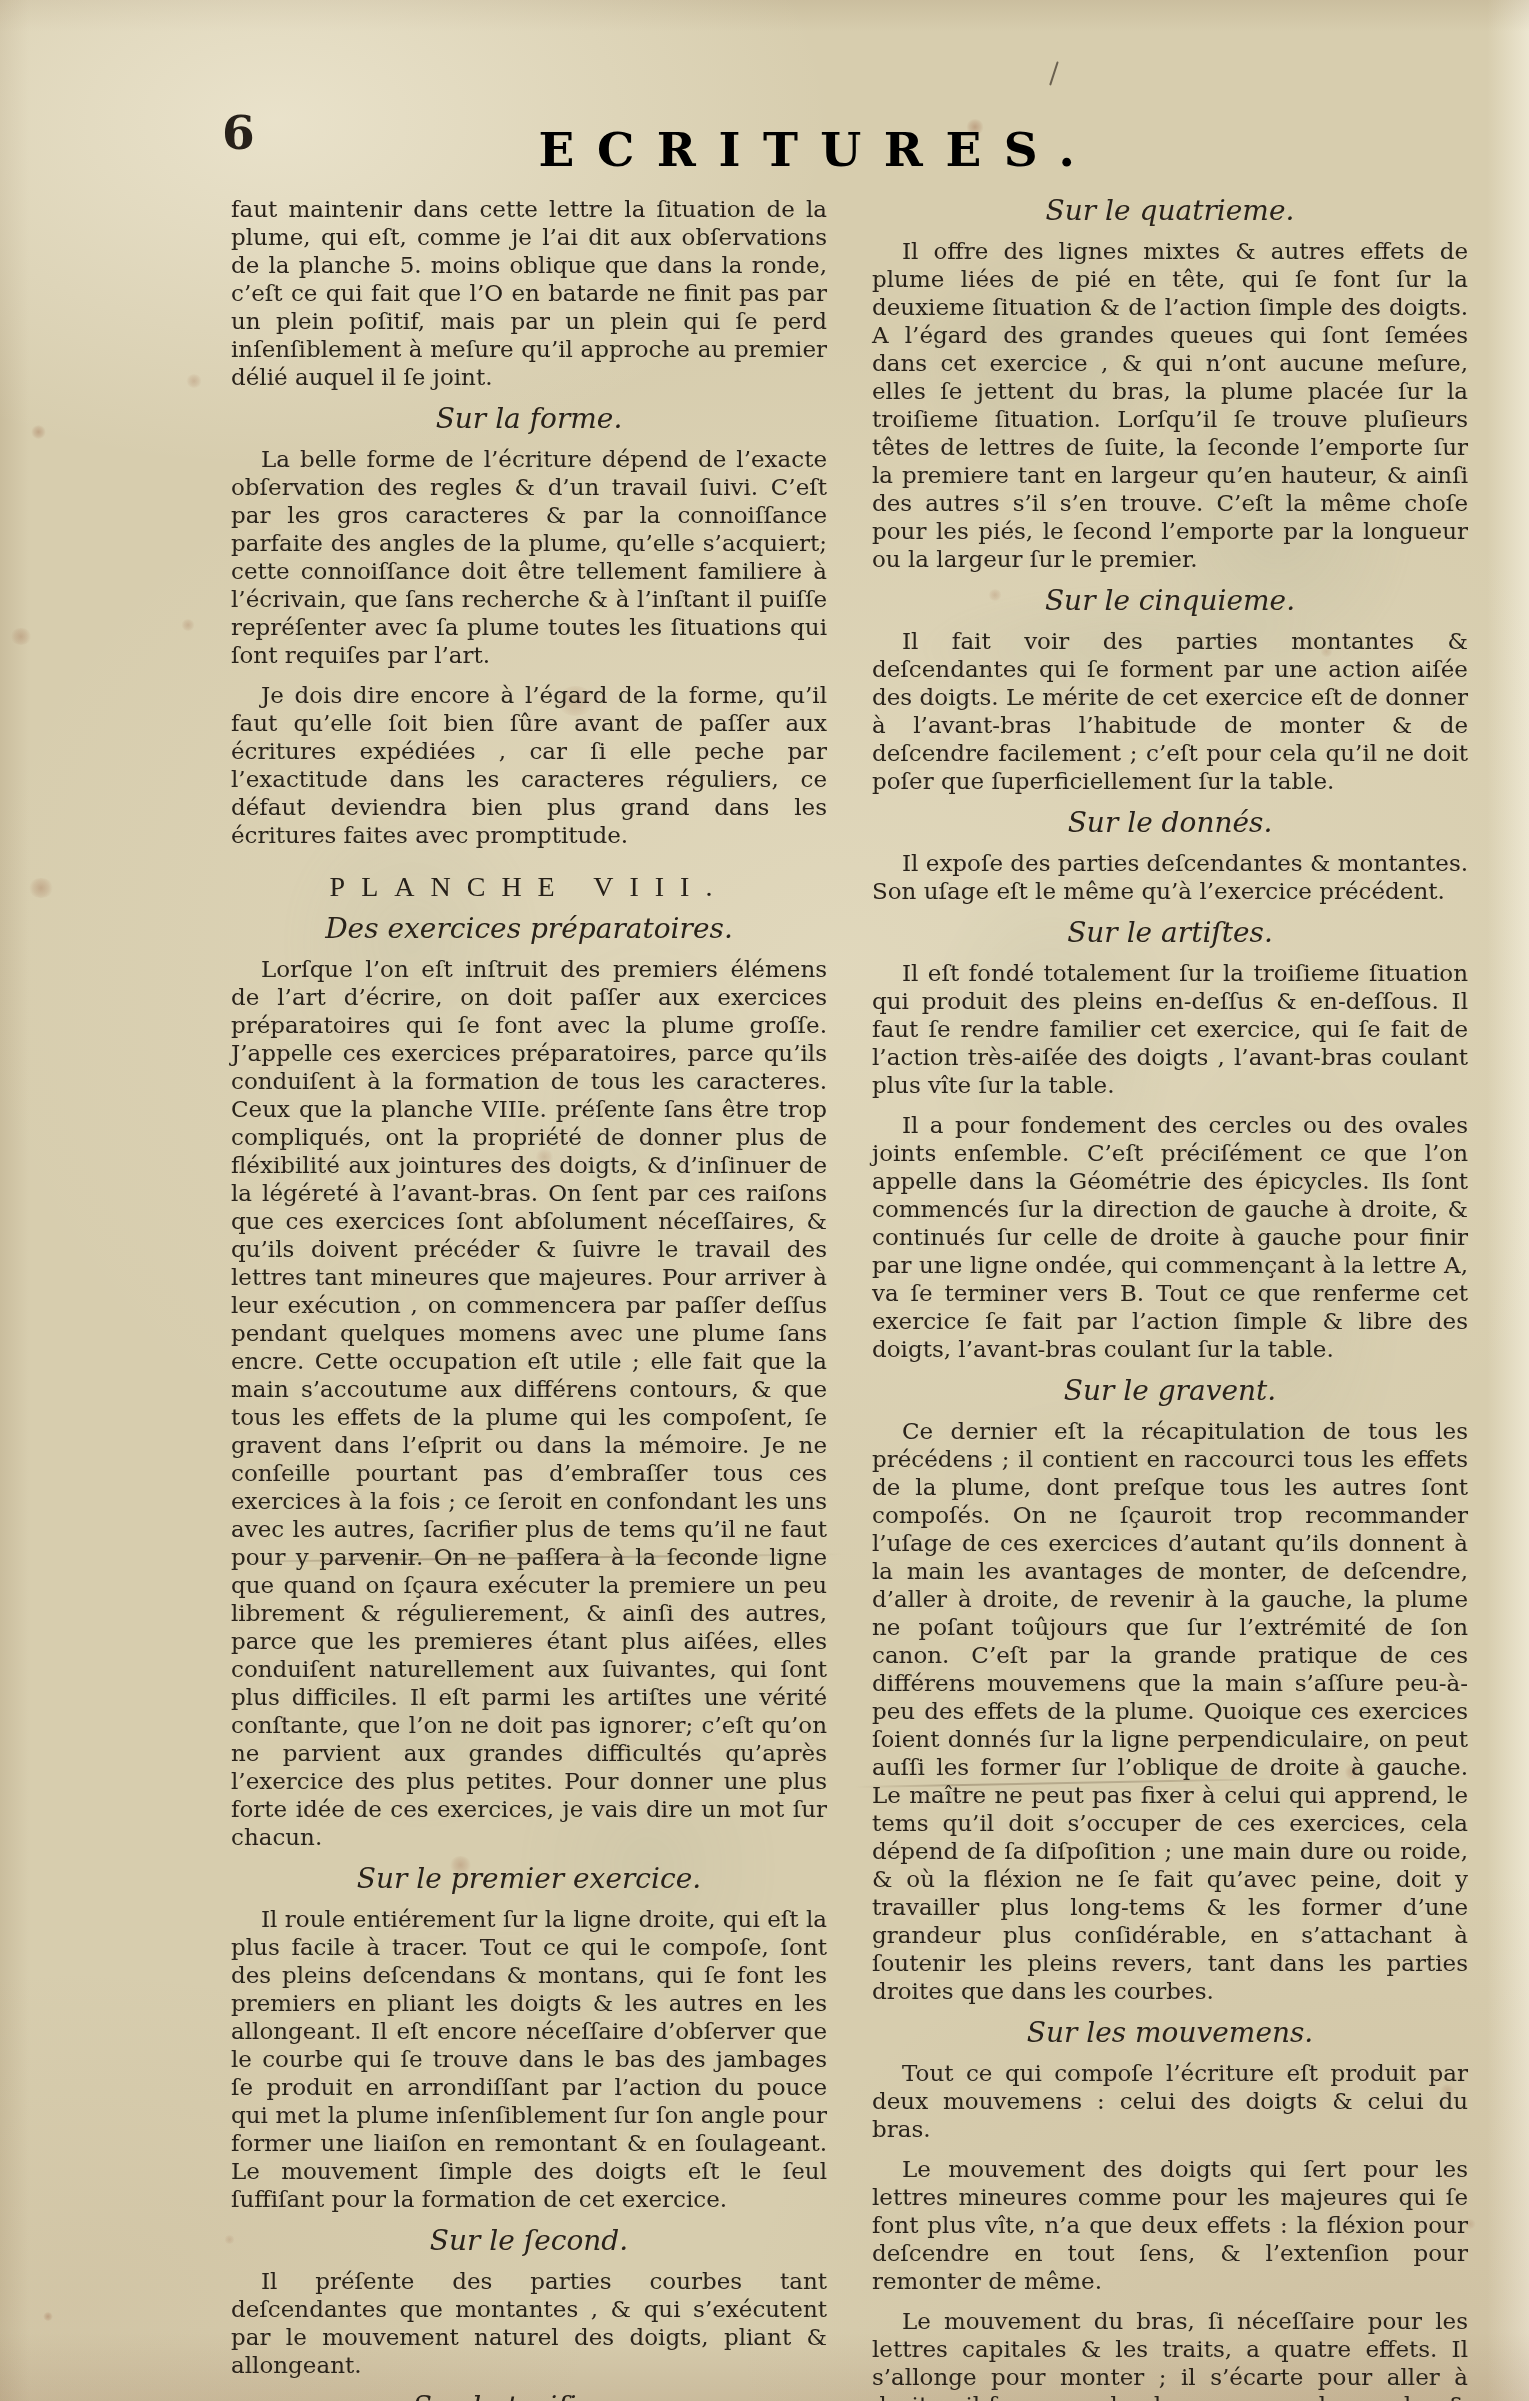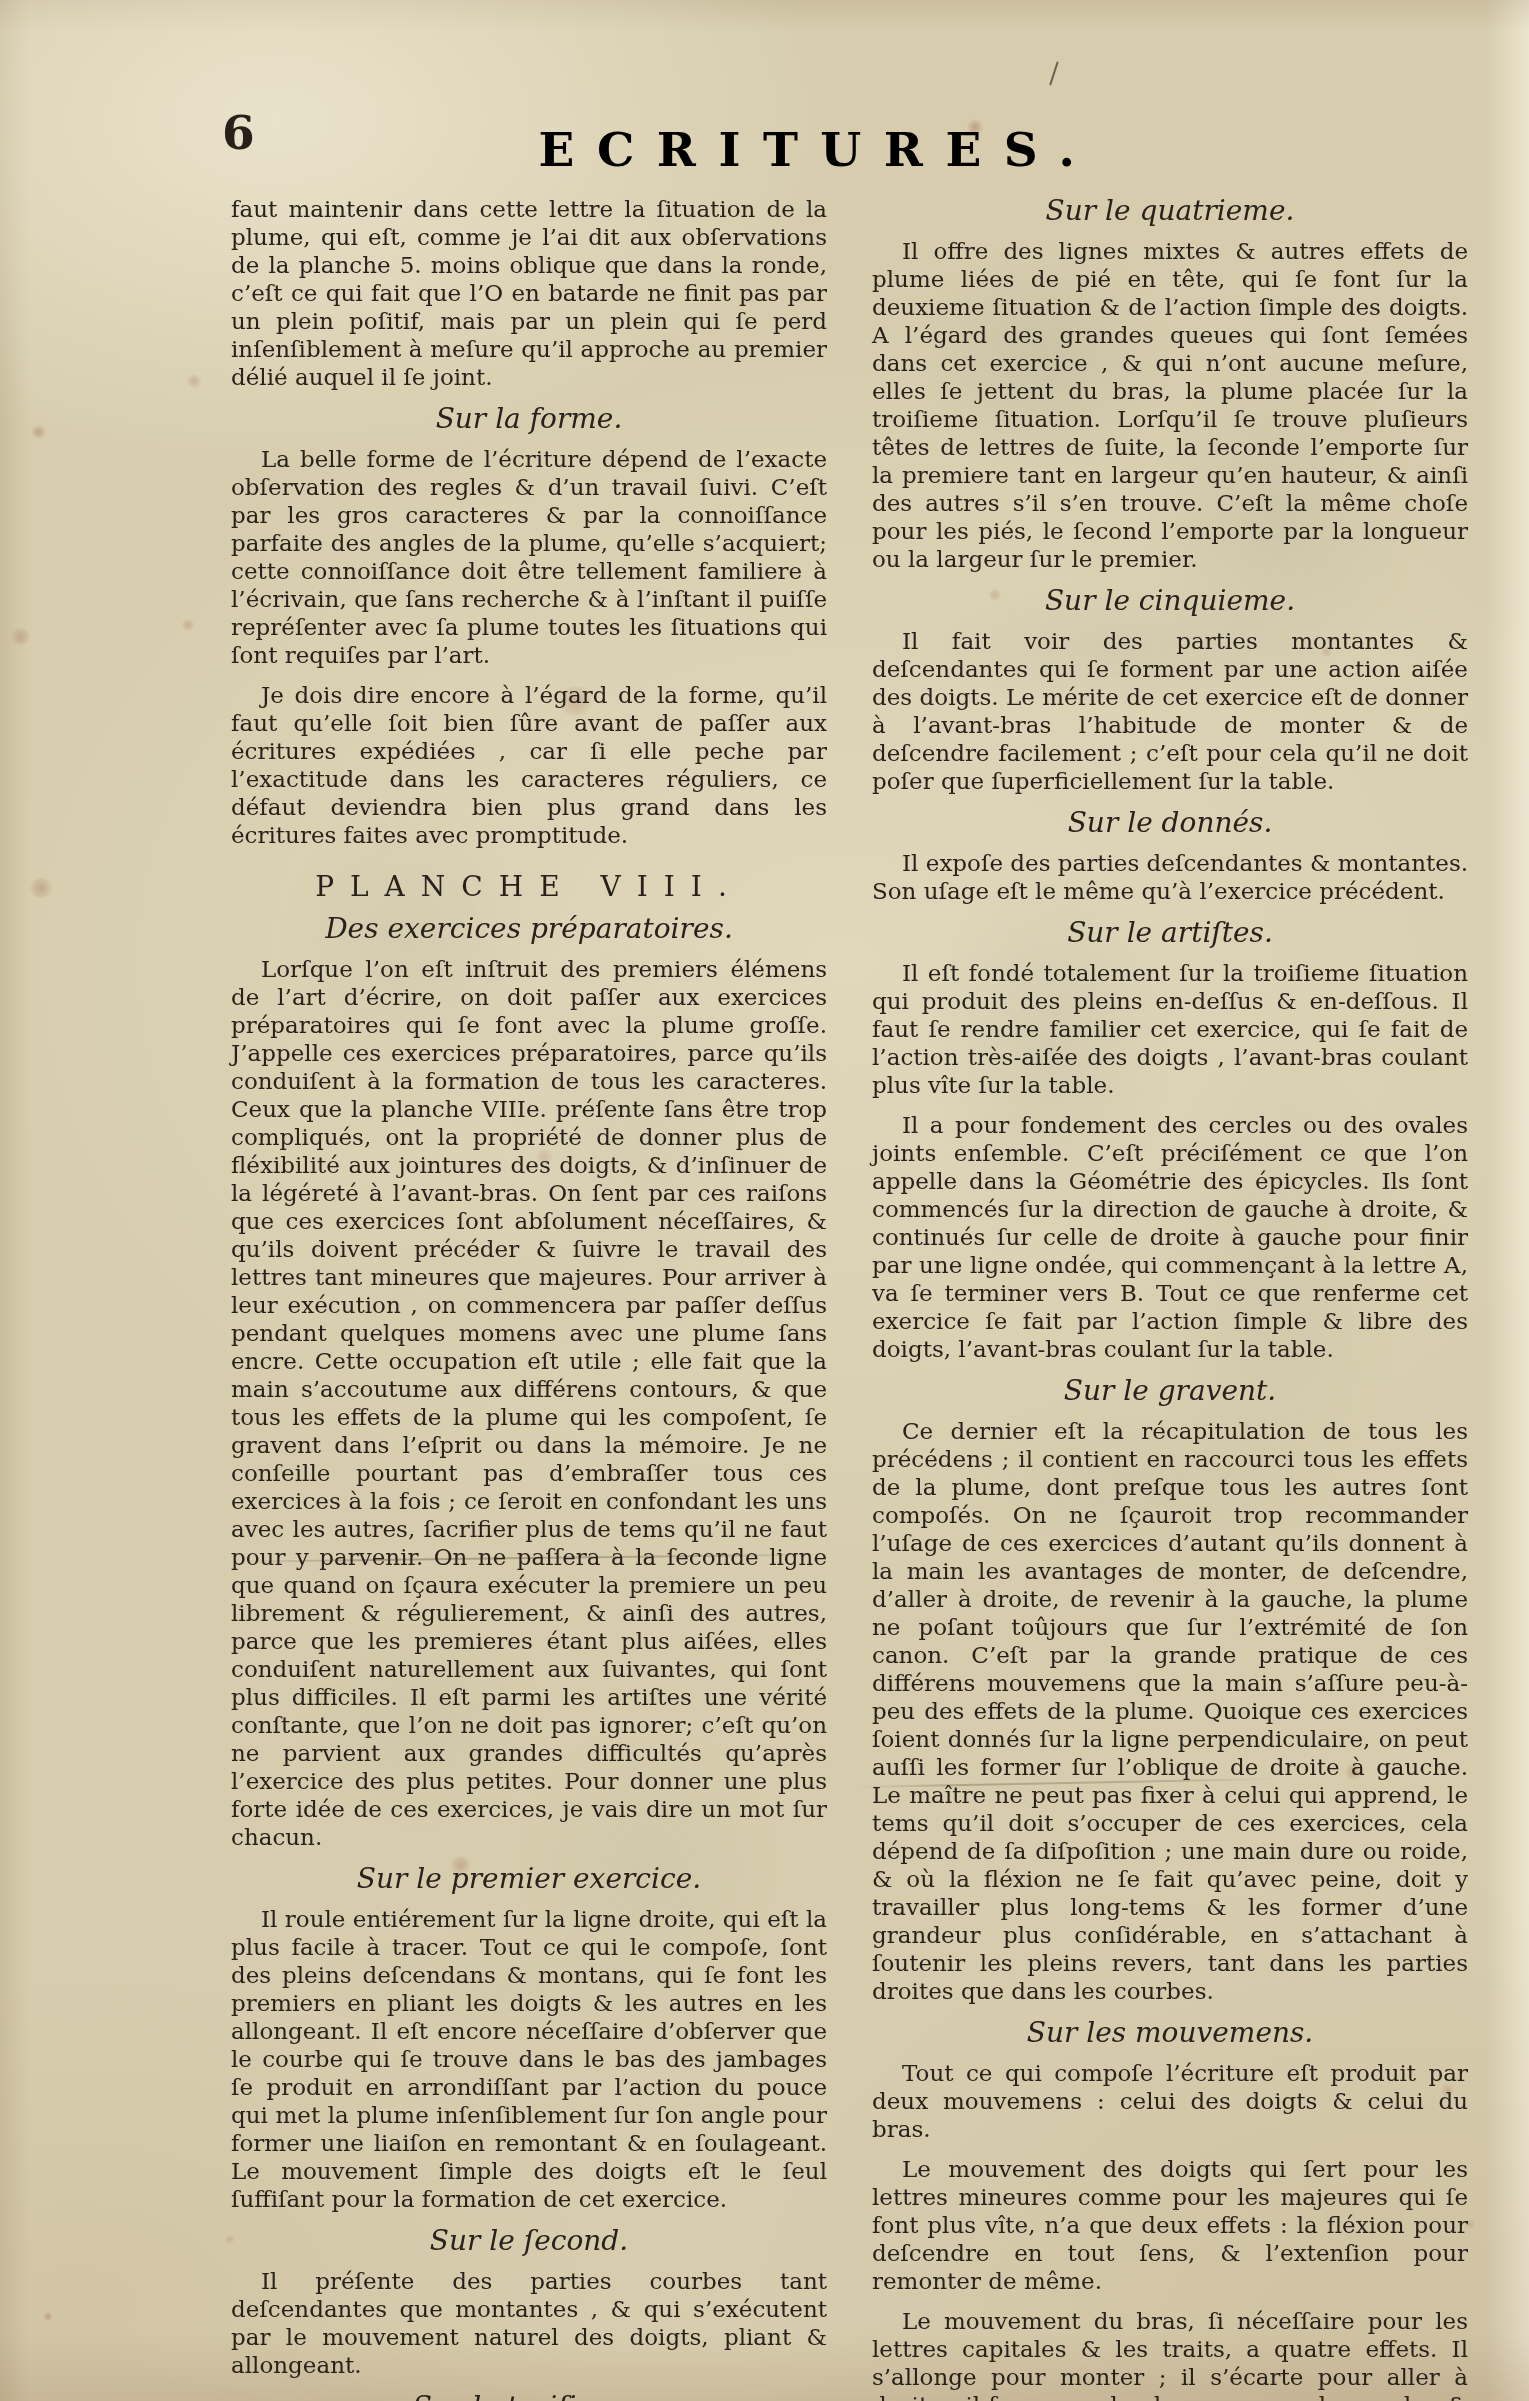--- a/index.html
+++ b/index.html
@@ -78,21 +78,21 @@
   .para.cont { text-indent: 0; }
 
   .h-italic {
     font-style: italic; text-align: center; text-indent: 0;
     font-size: 28px; font-weight: normal;
     margin: 14px 0 11.8px;
   }
   .h-caps {
     text-align: center; text-indent: 0;
     font-size: 28px; letter-spacing: 16px;
-    margin: 23.5px 0 6.4px; color: #27211a;
+    margin: 23.5px 0 6.4px; color: #27211a; font-family: Liberation Serif, serif;
   }
 </style>
 </head>
 <body>
 
 <div class="page">
 
   <div class="texture"></div>
 
   <i class="spot" style="left:31px;  top:425px;  width:15px; height:14px; opacity:.55"></i>

